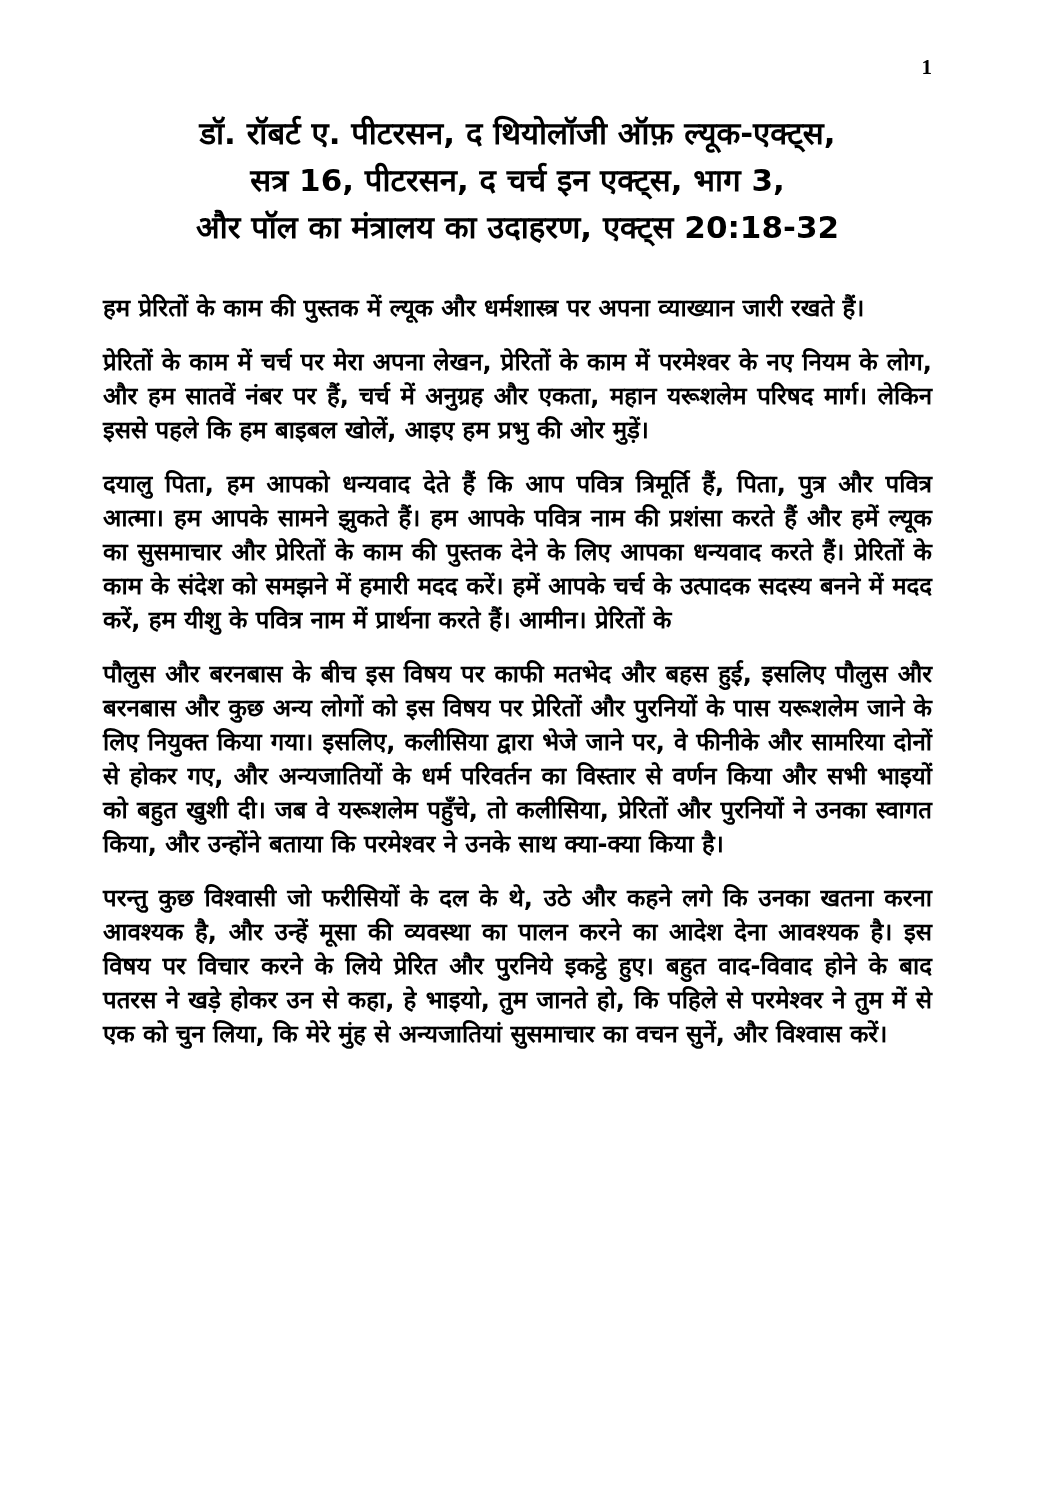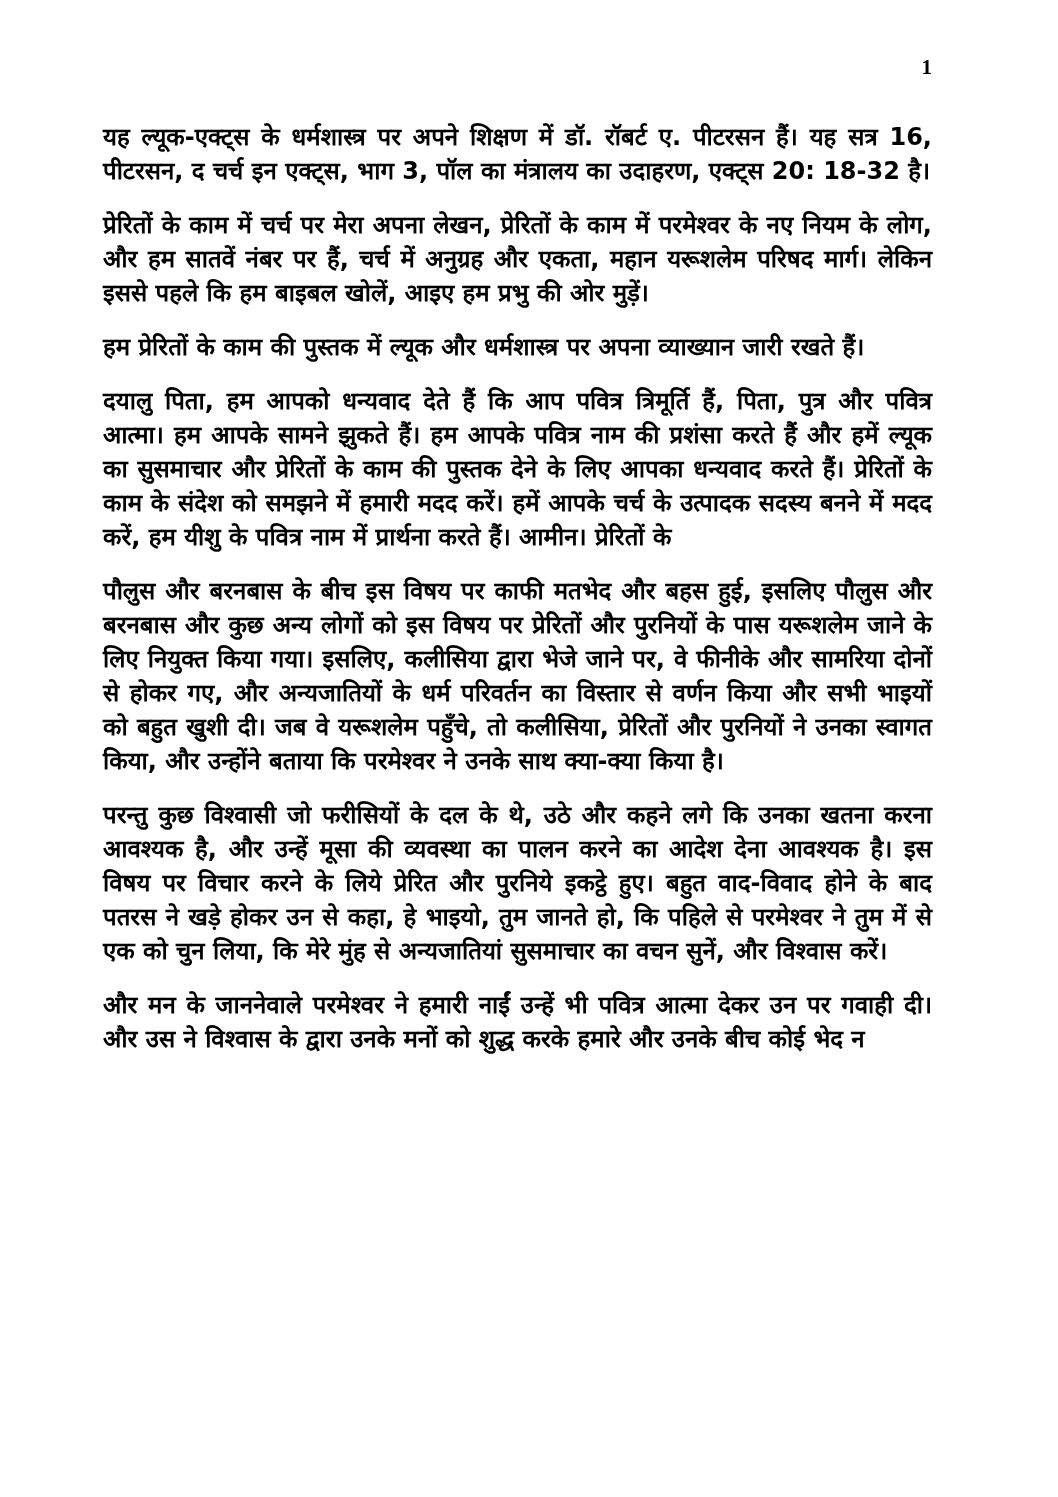--- a/index.html
+++ b/index.html
@@ -49,24 +49,27 @@
     letter-spacing: 0;
   }
 </style>
 </head>
 <body>
 
 <div class="page">
 
   <div class="page-number">1</div>
 
+  <h1 class="doc-title">
+    <span class="title-line">डॉ. रॉबर्ट ए. पीटरसन, द थियोलॉजी ऑफ़ ल्यूक-एक्ट्स,</span>
+    <span class="title-line">सत्र 16, पीटरसन, द चर्च इन एक्ट्स, भाग 3,</span>
+    <span class="title-line">और पॉल का मंत्रालय का उदाहरण, एक्ट्स 20:18-32</span>
+  </h1>
 
   <div class="doc-body">
-    <p>यह ल्यूक-एक्ट्स के धर्मशास्त्र पर अपने शिक्षण में डॉ. रॉबर्ट ए. पीटरसन हैं। यह सत्र 16, पीटरसन, द चर्च इन एक्ट्स, भाग 3, पॉल का मंत्रालय का उदाहरण, एक्ट्स 20: 18-32 है।</p>
+    <p>हम प्रेरितों के काम की पुस्तक में ल्यूक और धर्मशास्त्र पर अपना व्याख्यान जारी रखते हैं।</p>
     <p>प्रेरितों के काम में चर्च पर मेरा अपना लेखन, प्रेरितों के काम में परमेश्वर के नए नियम के लोग, और हम सातवें नंबर पर हैं, चर्च में अनुग्रह और एकता, महान यरूशलेम परिषद मार्ग। लेकिन इससे पहले कि हम बाइबल खोलें, आइए हम प्रभु की ओर मुड़ें।</p>
-    <p>हम प्रेरितों के काम की पुस्तक में ल्यूक और धर्मशास्त्र पर अपना व्याख्यान जारी रखते हैं।</p>
     <p>दयालु पिता, हम आपको धन्यवाद देते हैं कि आप पवित्र त्रिमूर्ति हैं, पिता, पुत्र और पवित्र आत्मा। हम आपके सामने झुकते हैं। हम आपके पवित्र नाम की प्रशंसा करते हैं और हमें ल्यूक का सुसमाचार और प्रेरितों के काम की पुस्तक देने के लिए आपका धन्यवाद करते हैं। प्रेरितों के काम के संदेश को समझने में हमारी मदद करें। हमें आपके चर्च के उत्पादक सदस्य बनने में मदद करें, हम यीशु के पवित्र नाम में प्रार्थना करते हैं। आमीन। प्रेरितों के</p>
     <p>पौलुस और बरनबास के बीच इस विषय पर काफी मतभेद और बहस हुई, इसलिए पौलुस और बरनबास और कुछ अन्य लोगों को इस विषय पर प्रेरितों और पुरनियों के पास यरूशलेम जाने के लिए नियुक्त किया गया। इसलिए, कलीसिया द्वारा भेजे जाने पर, वे फीनीके और सामरिया दोनों से होकर गए, और अन्यजातियों के धर्म परिवर्तन का विस्तार से वर्णन किया और सभी भाइयों को बहुत खुशी दी। जब वे यरूशलेम पहुँचे, तो कलीसिया, प्रेरितों और पुरनियों ने उनका स्वागत किया, और उन्होंने बताया कि परमेश्वर ने उनके साथ क्या-क्या किया है।</p>
     <p>परन्तु कुछ विश्वासी जो फरीसियों के दल के थे, उठे और कहने लगे कि उनका खतना करना आवश्यक है, और उन्हें मूसा की व्यवस्था का पालन करने का आदेश देना आवश्यक है। इस विषय पर विचार करने के लिये प्रेरित और पुरनिये इकट्ठे हुए। बहुत वाद-विवाद होने के बाद पतरस ने खड़े होकर उन से कहा, हे भाइयो, तुम जानते हो, कि पहिले से परमेश्वर ने तुम में से एक को चुन लिया, कि मेरे मुंह से अन्यजातियां सुसमाचार का वचन सुनें, और विश्वास करें।</p>
-    <p>और मन के जाननेवाले परमेश्वर ने हमारी नाईं उन्हें भी पवित्र आत्मा देकर उन पर गवाही दी। और उस ने विश्वास के द्वारा उनके मनों को शुद्ध करके हमारे और उनके बीच कोई भेद न</p>
   </div>
 
 </div>
 
 </body></html>

